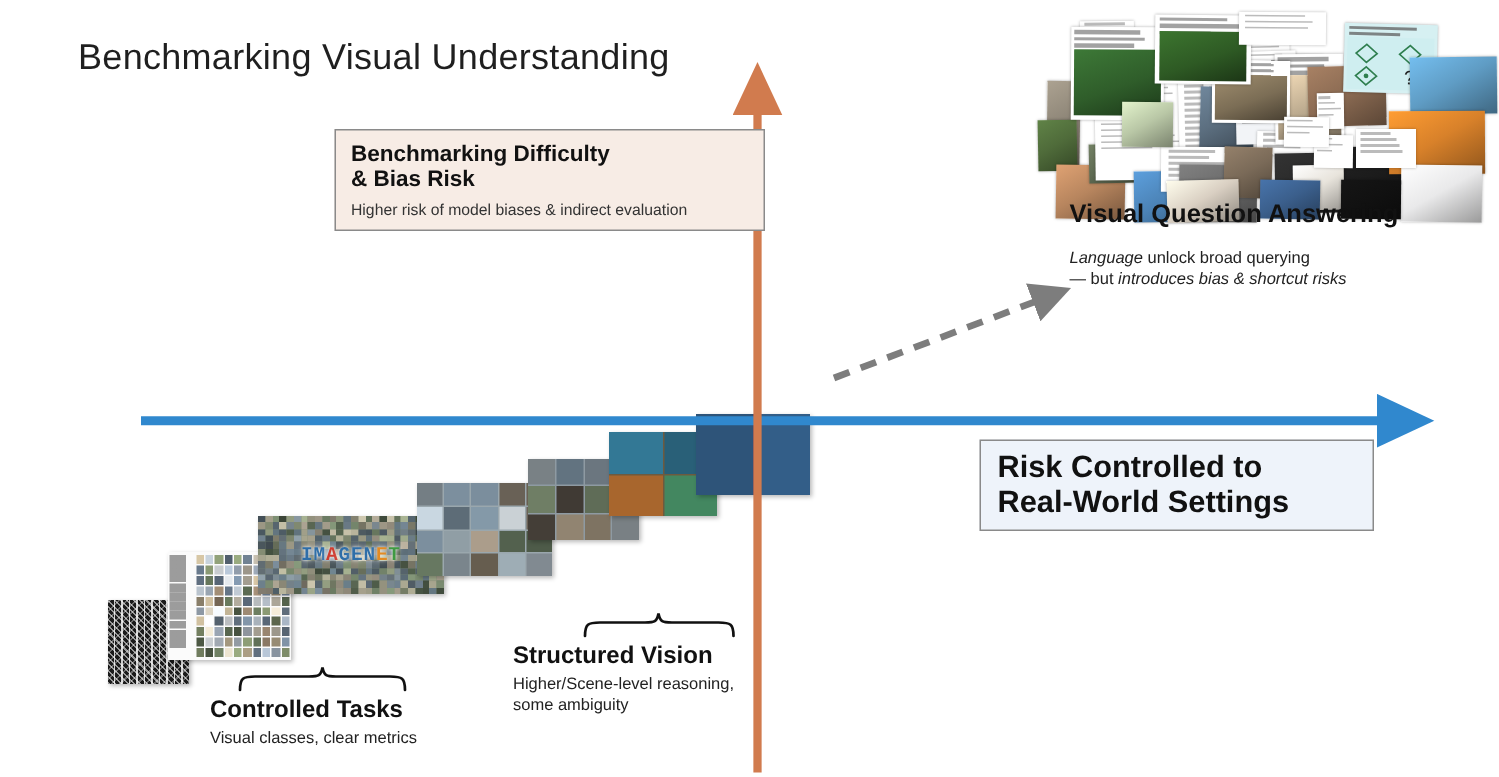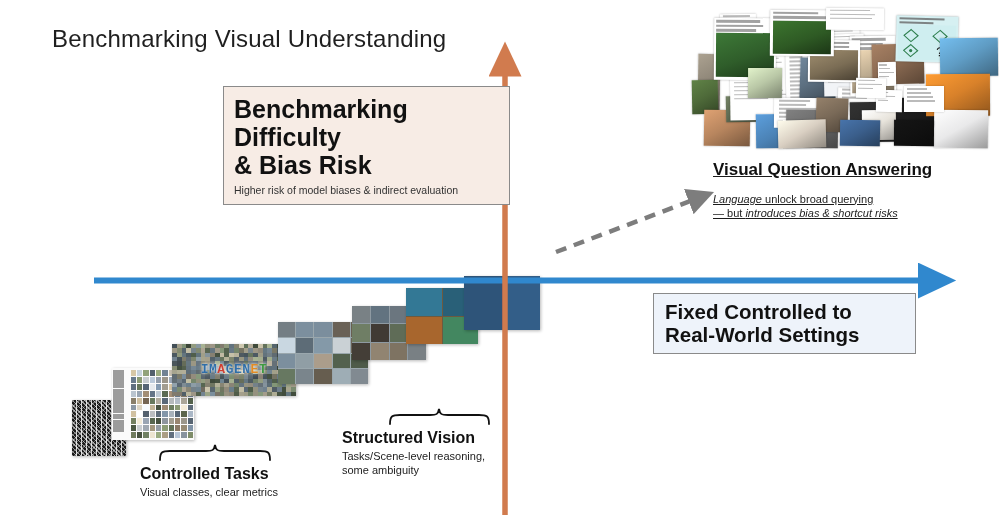--- a/index.html
+++ b/index.html
@@ -29,33 +29,33 @@
     font-weight:bold;line-height:1.12;color:#111;
   }
   .callout .c-sub{
     color:#333;line-height:1.2;
   }
   #box-difficulty{
     left:223px;top:86px;width:287px;
     background:#f7ece5;border:1px solid #8a8a8a;
     padding:8px 10px 7px 10px;
   }
-  #box-difficulty .c-title{font-size:25px;}
+  #box-difficulty .c-title{font-size:15px;}
   #box-difficulty .c-sub{font-size:10.5px;margin-top:5px;}
 
   #box-realworld{
     left:653px;top:293px;width:263px;
     background:#eef3fa;border:1px solid #8a8a8a;
     padding:7px 10px 6px 11px;
   }
   #box-realworld .c-title{font-size:20.5px;}
   #box-realworld .c-sub{font-size:10.5px;margin-top:3px;}
 
   
-  #vqa-caption{position:absolute;left:713px;top:160px;width:260px;text-decoration:underline;}
+  #vqa-caption{position:absolute;left:713px;top:133px;width:260px;}
   #vqa-caption .v-title{font-size:17px;font-weight:bold;color:#111;line-height:1.15;}
   #vqa-caption .v-sub{font-size:11px;color:#222;line-height:1.32;margin-top:12px;}
   .ital{font-style:italic;}
 
   
   .bracket-group{position:absolute;}
   .bracket-group .b-title{font-weight:bold;color:#111;font-size:16px;line-height:1.1;}
   .bracket-group .b-sub{font-size:11px;color:#222;line-height:1.3;margin-top:2px;}
   #grp-controlled{left:140px;top:465px;width:230px;}
   #grp-structured{left:342px;top:429px;width:180px;}
@@ -873,39 +873,39 @@
   <div class="callout" id="box-difficulty">
     <div class="c-title">
       <span>Benchmarking Difficulty</span><br>
       <span>&amp; Bias Risk</span>
     </div>
     <div class="c-sub">Higher risk of model biases &amp; indirect evaluation</div>
   </div>
 
   <div class="callout" id="box-realworld">
     <div class="c-title">
-      <span>Fixed Controlled to</span><br>
+      <span>Risk Controlled to</span><br>
       <span>Real-World Settings</span>
     </div>
   </div>
 
   <div id="vqa-caption">
     <div class="v-title">Visual Question Answering</div>
     <div class="v-sub">
       <span class="ital">Language</span><span> unlock broad querying</span><br>
       <span>— but </span><span class="ital">introduces bias &amp; shortcut risks</span>
     </div>
   </div>
 
   <div class="bracket-group" id="grp-controlled">
     <div class="b-title">Controlled Tasks</div>
     <div class="b-sub">Visual classes, clear metrics</div>
   </div>
 
   <div class="bracket-group" id="grp-structured">
     <div class="b-title">Structured Vision</div>
     <div class="b-sub">
-      <span>Tasks/Scene-level reasoning,</span><br>
+      <span>Higher/Scene-level reasoning,</span><br>
       <span>some ambiguity</span>
     </div>
   </div>
 
 </div>
 
 </body></html>

